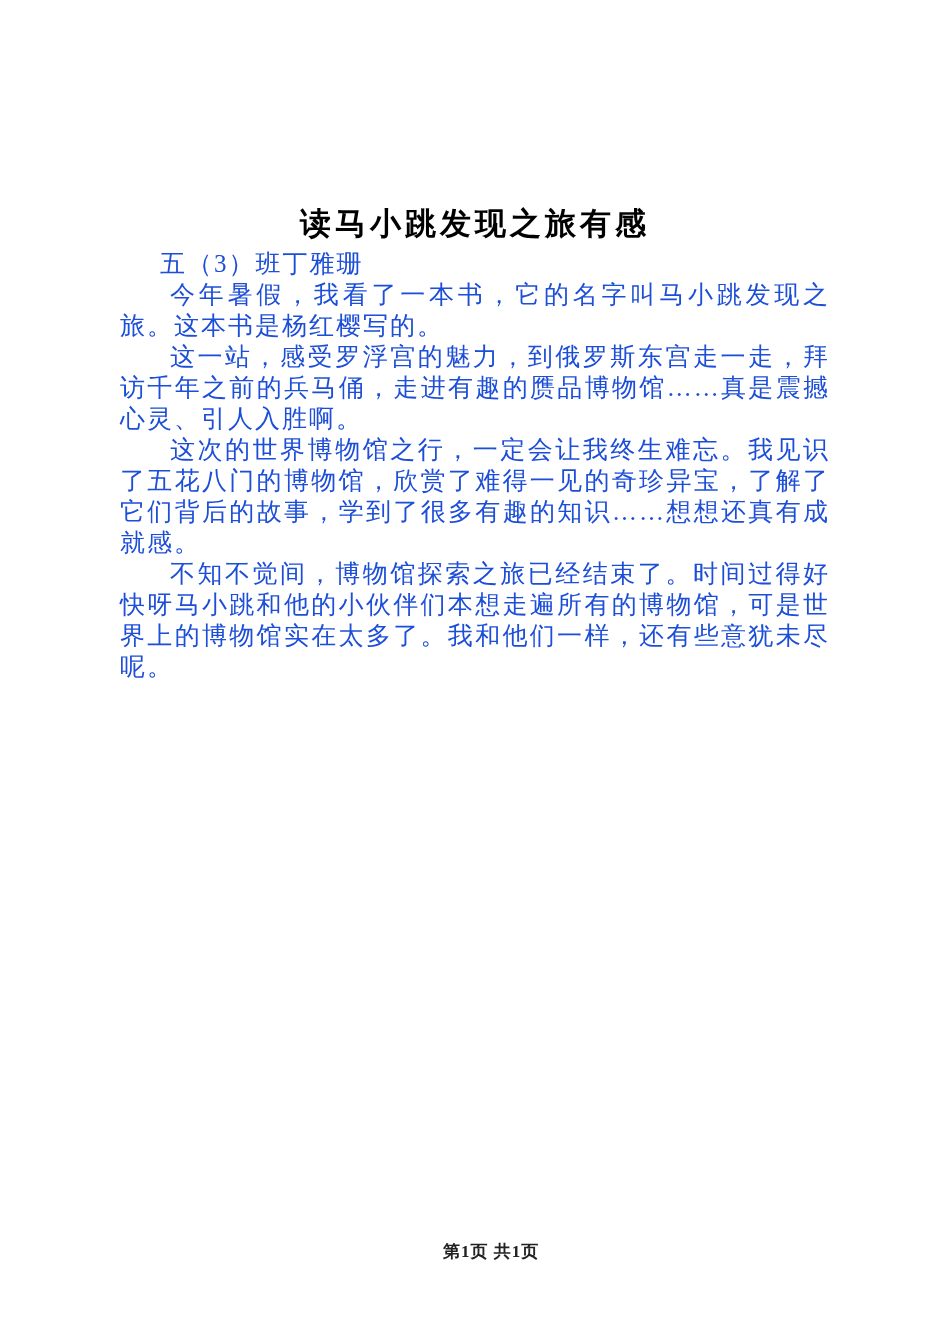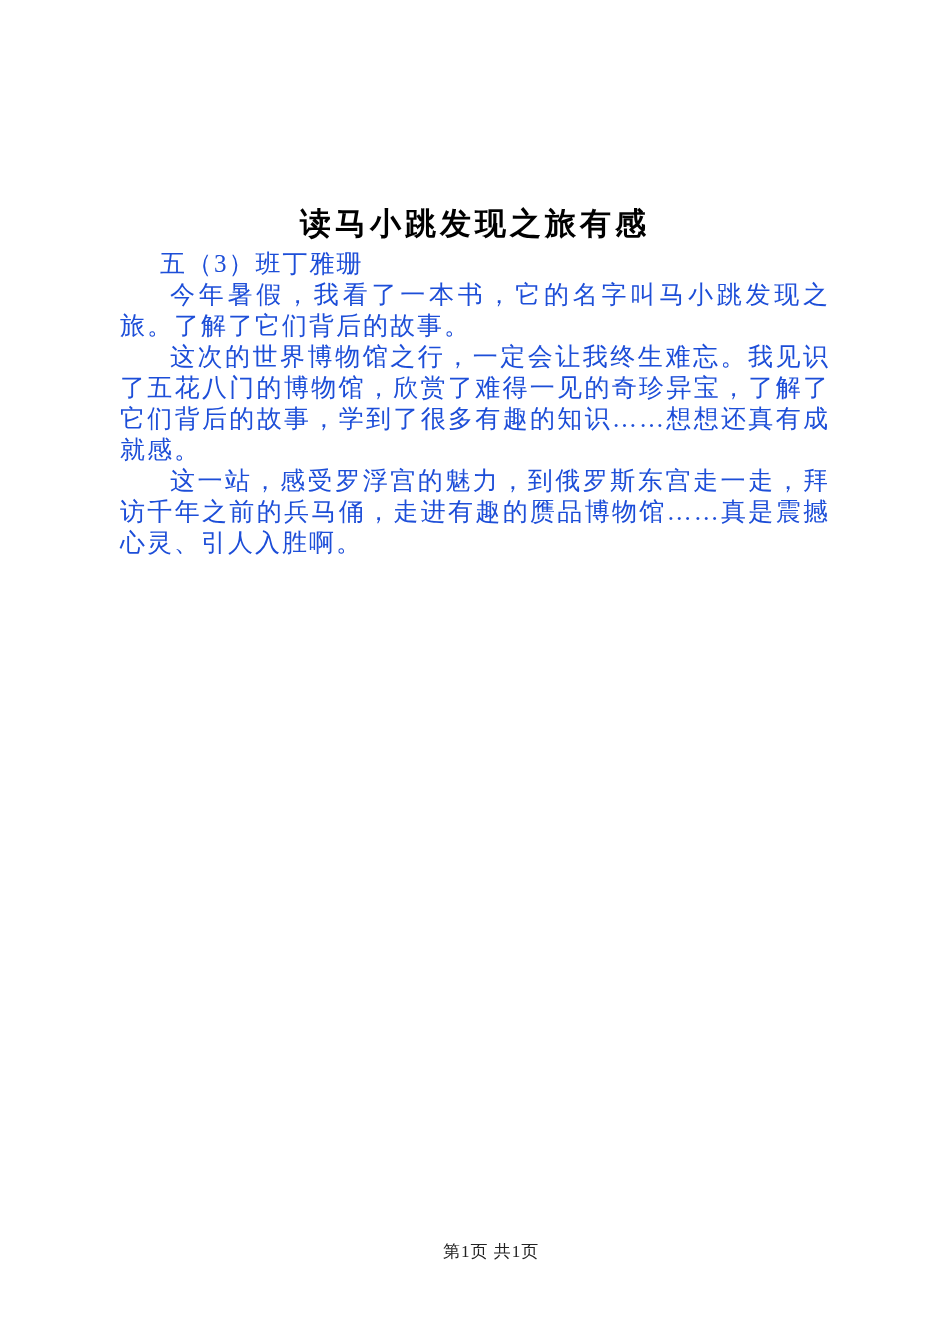--- a/index.html
+++ b/index.html
@@ -57,31 +57,33 @@
     left: 0;
     width: 950px;
     box-sizing: border-box;
     padding-left: 32px;
     text-align: center;
     font-size: 17px;
     line-height: 22px;
     letter-spacing: 1px;
     color: #222222;
     font-family: "Liberation Serif", "DejaVu Serif", serif;
+    font-weight: bold;
   }
 </style>
 </head>
 <body>
 
 <div class="doc-page">
 
   <h1 class="doc-title">读马小跳发现之旅有感</h1>
 
   <div class="doc-body">
     <div class="doc-byline">五（3）班丁雅珊</div>
-    <p>今年暑假，我看了一本书，它的名字叫马小跳发现之旅。了解了它们背后的故事。</p>
+    <p>今年暑假，我看了一本书，它的名字叫马小跳发现之旅。这本书是杨红樱写的。</p>
+    <p>这一站，感受罗浮宫的魅力，到俄罗斯东宫走一走，拜访千年之前的兵马俑，走进有趣的赝品博物馆……真是震撼心灵、引人入胜啊。</p>
     <p>这次的世界博物馆之行，一定会让我终生难忘。我见识了五花八门的博物馆，欣赏了难得一见的奇珍异宝，了解了它们背后的故事，学到了很多有趣的知识……想想还真有成就感。</p>
-    <p>这一站，感受罗浮宫的魅力，到俄罗斯东宫走一走，拜访千年之前的兵马俑，走进有趣的赝品博物馆……真是震撼心灵、引人入胜啊。</p>
+    <p>不知不觉间，博物馆探索之旅已经结束了。时间过得好快呀马小跳和他的小伙伴们本想走遍所有的博物馆，可是世界上的博物馆实在太多了。我和他们一样，还有些意犹未尽呢。</p>
   </div>
 
   <div class="doc-footer">第1页 共1页</div>
 
 </div>
 
 </body></html>

